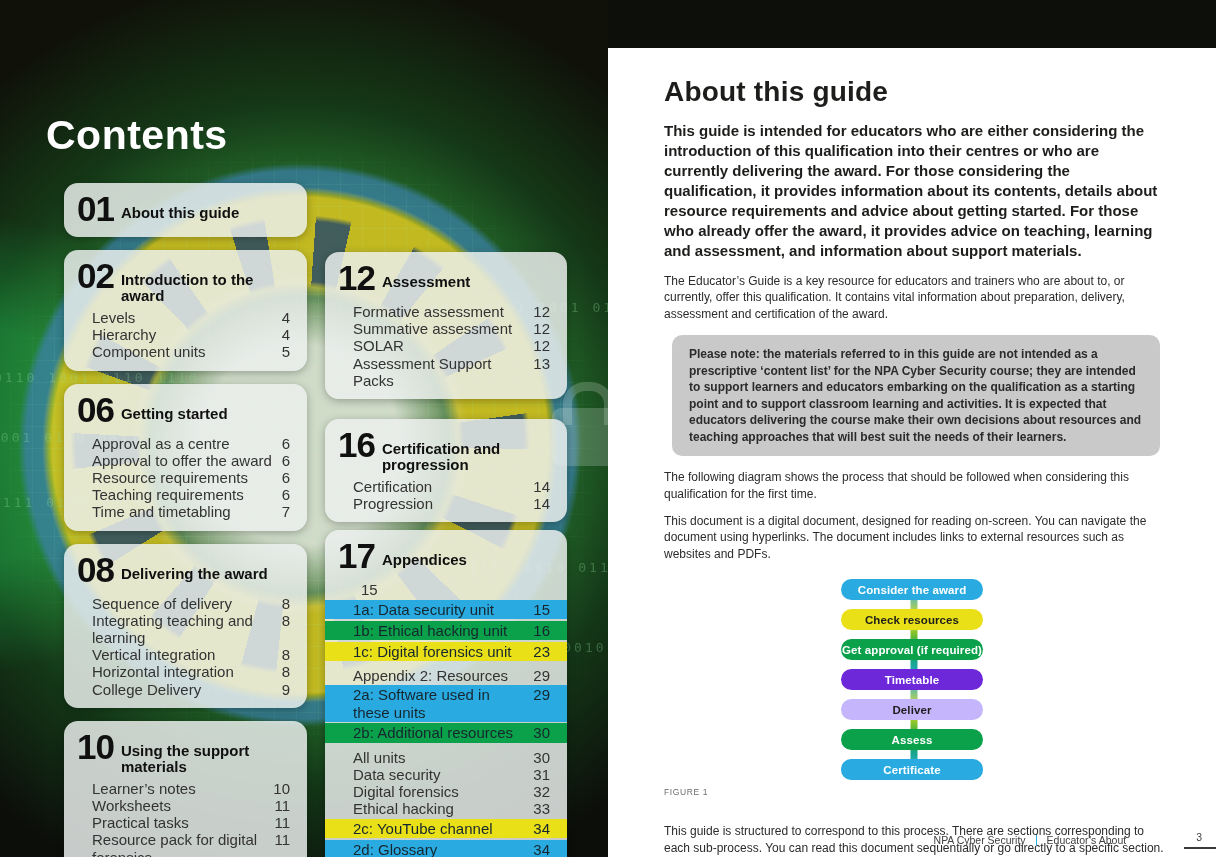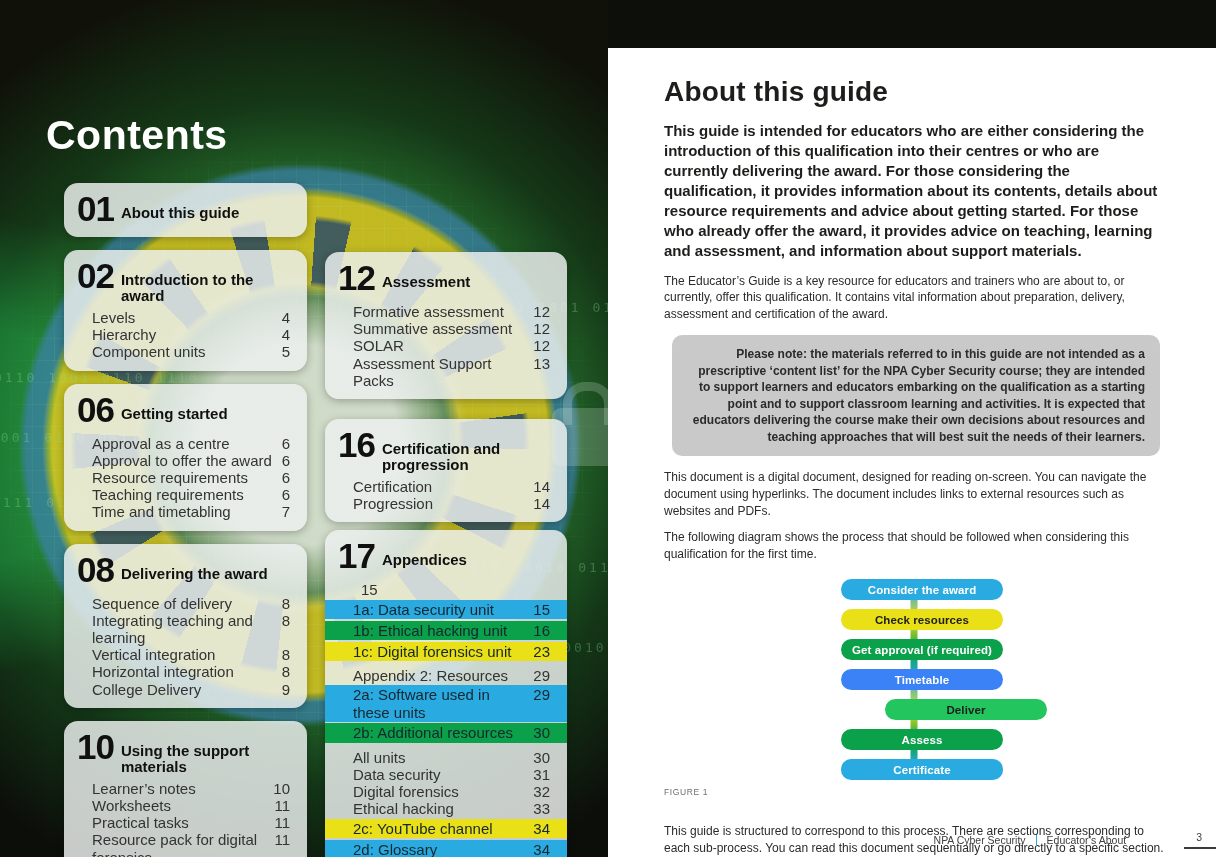--- a/index.html
+++ b/index.html
@@ -58,26 +58,26 @@
   .toc-row.colored { margin:1.5px 0; padding-top:1px; padding-bottom:1px; color:#16262e; }
   .toc-row.gap-before { margin-top:6px; }
   .sub-lbl { display:block; }
 
   
   #right-page { position:absolute; left:608px; top:48px; width:608px; height:809px; background:#fff;
                 padding:28px 52px 0 56px; }
   #about-title { font-size:28px; font-weight:bold; color:#1d1d1b; letter-spacing:.2px; margin-bottom:13px; }
   .para { font-size:12px; line-height:1.38; color:#2b2b2b; margin-bottom:10px; }
   .para.lead { font-size:15px; font-weight:bold; color:#1d1d1b; line-height:1.33; margin-bottom:12px; }
-  #note-box { background:#c9c9c9; border-radius:10px; padding:11px 15px 11px 17px; margin:13px 4px 13px 8px;text-align:right; }
+  #note-box { background:#c9c9c9; border-radius:10px; padding:11px 15px 11px 17px; margin:13px 4px 13px 8px; }
   #note-box .para { margin:0; font-weight:bold; color:#2b2b2b; }
 
   #flow-wrap { width:146px; margin:17px auto 0; position:relative; }
   #flow-line { position:absolute; left:50%; top:10px; bottom:10px; width:7px; transform:translateX(-50%); }
-  .pill { position:relative; width:162px; height:21px; border-radius:11px; margin-bottom:9px;
+  .pill { position:relative; width:142px; height:21px; border-radius:11px; margin-bottom:9px;
           display:flex; align-items:center; justify-content:center;
           font-size:11.5px; font-weight:bold; letter-spacing:.1px; }
   .pill:last-child { margin-bottom:0; }
   #figure-label { font-size:8.5px; color:#6d6e71; letter-spacing:.6px; margin:7px 0 26px 0; }
 
   #page-footer { position:absolute; left:0; right:0; bottom:8px; display:flex; justify-content:flex-end;
                  align-items:center; font-size:10.5px; color:#404041; }
   .foot-sep { width:1px; height:11px; margin:0 10px; }
   #page-num-wrap { margin-left:58px; padding:0 14px 4px 12px; border-bottom:2px solid #3a3a3a; }
 </style>
@@ -311,31 +311,31 @@
       </div>
   </div>
 
   <div id="right-page">
     <h1 id="about-title">About this guide</h1>
     <p class="para lead">This guide is intended for educators who are either considering the introduction of this qualification into their centres or who are currently delivering the award. For those considering the qualification, it provides information about its contents, details about resource requirements and advice about getting started. For those who already offer the award, it provides advice on teaching, learning and assessment, and information about support materials.</p>
     <p class="para">The Educator’s Guide is a key resource for educators and trainers who are about to, or currently, offer this qualification. It contains vital information about preparation, delivery, assessment and certification of the award.</p>
     <div id="note-box">
       <p class="para">Please note: the materials referred to in this guide are not intended as a prescriptive ‘content list’ for the NPA Cyber Security course; they are intended to support learners and educators embarking on the qualification as a starting point and to support classroom learning and activities. It is expected that educators delivering the course make their own decisions about resources and teaching approaches that will best suit the needs of their learners.</p>
     </div>
+    <p class="para">The following diagram shows the process that should be followed when considering this qualification for the first time.</p>
     <p class="para">This document is a digital document, designed for reading on-screen. You can navigate the document using hyperlinks. The document includes links to external resources such as websites and PDFs.</p>
-    <p class="para">The following diagram shows the process that should be followed when considering this qualification for the first time.</p>
 
     <div id="flow-wrap">
       <div id="flow-line" style="background: linear-gradient(rgb(41, 171, 226), rgb(233, 224, 24), rgb(11, 161, 75), rgb(41, 171, 226), rgb(233, 224, 24), rgb(11, 161, 75), rgb(41, 171, 226));"></div>
       <div id="flow-steps">
           <div class="pill" style="background: rgb(41, 171, 226); color: rgb(255, 255, 255);">Consider the award</div>
           <div class="pill" style="background: rgb(233, 224, 24); color: rgb(29, 29, 27);">Check resources</div>
           <div class="pill" style="background: rgb(11, 161, 75); color: rgb(255, 255, 255);">Get approval (if required)</div>
-          <div class="pill" style="background: #3b82f6; color: rgb(255, 255, 255);">Timetable</div>
-          <div class="pill" style="background: #22c55e; color: rgb(29, 29, 27); margin-left: 44px;">Deliver</div>
+          <div class="pill" style="background: #6d28d9; color: rgb(255, 255, 255);">Timetable</div>
+          <div class="pill" style="background: #c4b5fd; color: rgb(29, 29, 27);">Deliver</div>
           <div class="pill" style="background: rgb(11, 161, 75); color: rgb(255, 255, 255);">Assess</div>
           <div class="pill" style="background: rgb(41, 171, 226); color: rgb(255, 255, 255); border-radius: 10px;">Certificate</div>
         </div>
     </div>
     <div id="figure-label">FIGURE 1</div>
 
     <p class="para">This guide is structured to correspond to this process. There are sections corresponding to each sub-process. You can read this document sequentially or go directly to a specific section. For example, if you already deliver the award you may want to go straight to those sections relating to delivery and assessment.</p>
 
     <div id="page-footer">
       <span>NPA Cyber Security</span>

